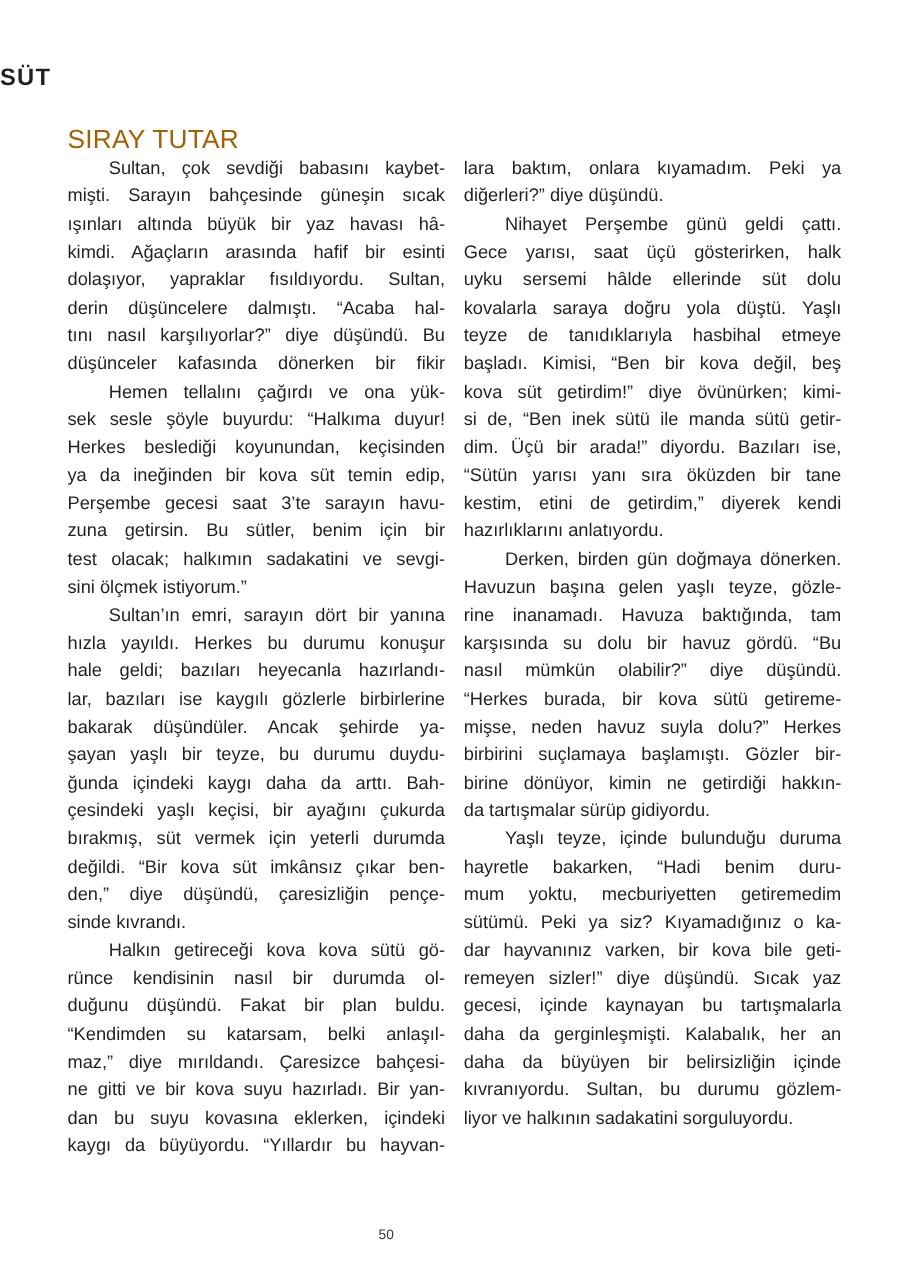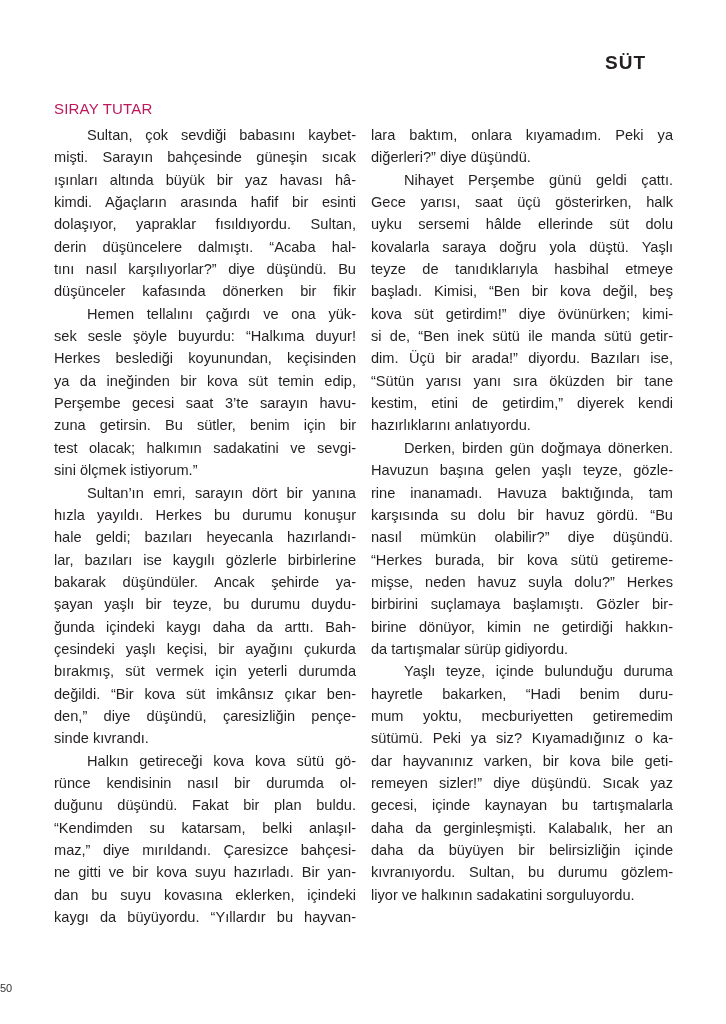--- a/index.html
+++ b/index.html
@@ -1,27 +1,27 @@
 <!DOCTYPE html>
 <html><head>
 <meta charset="utf-8">
 <style>
   html, body { margin: 0; padding: 0; background: #ffffff; }
   body { width: 726px; height: 1024px; position: relative; overflow: hidden;
          font-family: "Liberation Sans", "DejaVu Sans", sans-serif; color: #231f20; }
-  .title { position: absolute; top: 52px; left: 0; width: 646px; text-align: right;
+  .title { position: absolute; top: 52px; left: 0; width: 646px; text-align: left;
            font-size: 19px; font-weight: bold; letter-spacing: 1px; color: #231f20; }
-  .author { position: absolute; top: 100px; left: 54px; font-size: 15px; letter-spacing: 0.2px; color: #be185d; }
+  .author { position: absolute; top: 100px; left: 54px; font-size: 21px; letter-spacing: 0.2px; color: #a16207; }
   .col { position: absolute; top: 124px; width: 302px; font-size: 14.6px; line-height: 22.35px; }
   .col.left { left: 54px; }
   .col.right { left: 371px; }
   .line { display: block; white-space: nowrap; text-align: justify; text-align-last: justify; height: 22.35px; overflow: visible; }
   .line.last { text-align-last: left; }
   .line.indent { padding-left: 33px; }
-  .page-num { position: absolute; top: 982px; left: 0; width: 618px; text-align: left; font-size: 11px; color: #333; }
+  .page-num { position: absolute; top: 982px; left: 0; width: 618px; text-align: center; font-size: 11px; color: #333; }
 </style>
 </head>
 <body>
 
 <div class="title">SÜT</div>
 <div class="author">SIRAY TUTAR</div>
 
 <div class="col left" id="col-left">
     <span class="line indent">Sultan, çok sevdiği babasını kaybet-</span>
     <span class="line">mişti. Sarayın bahçesinde güneşin sıcak</span>

